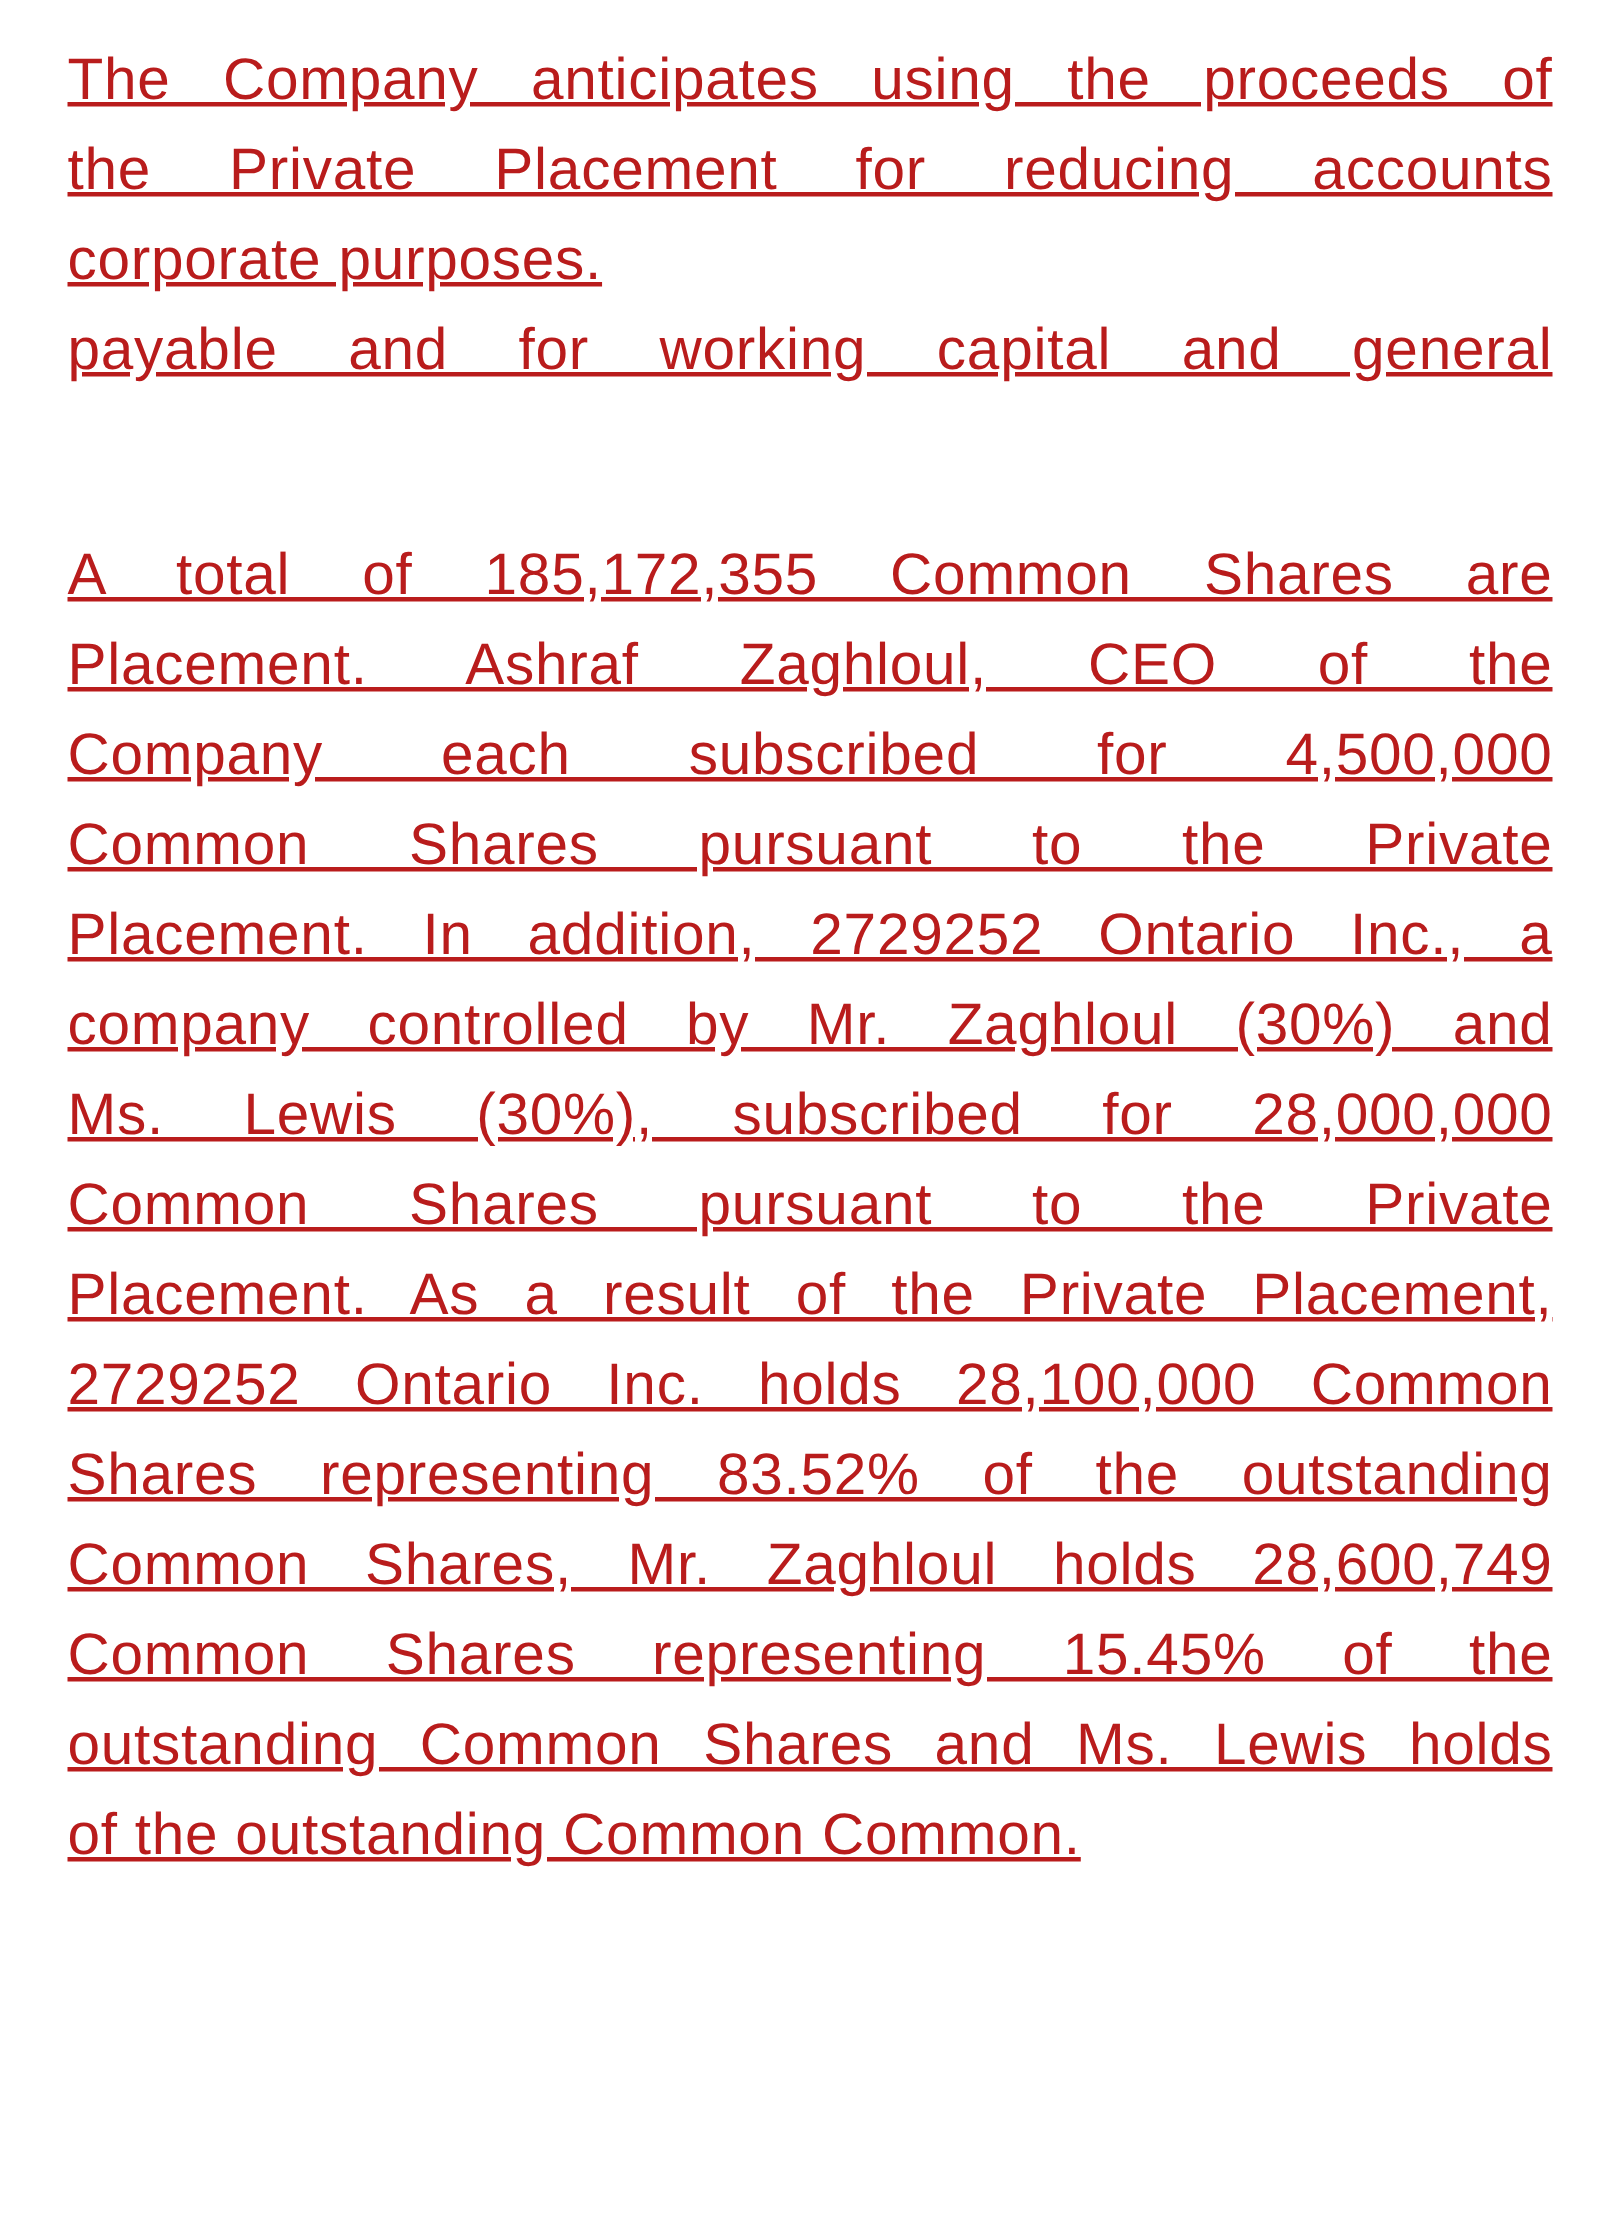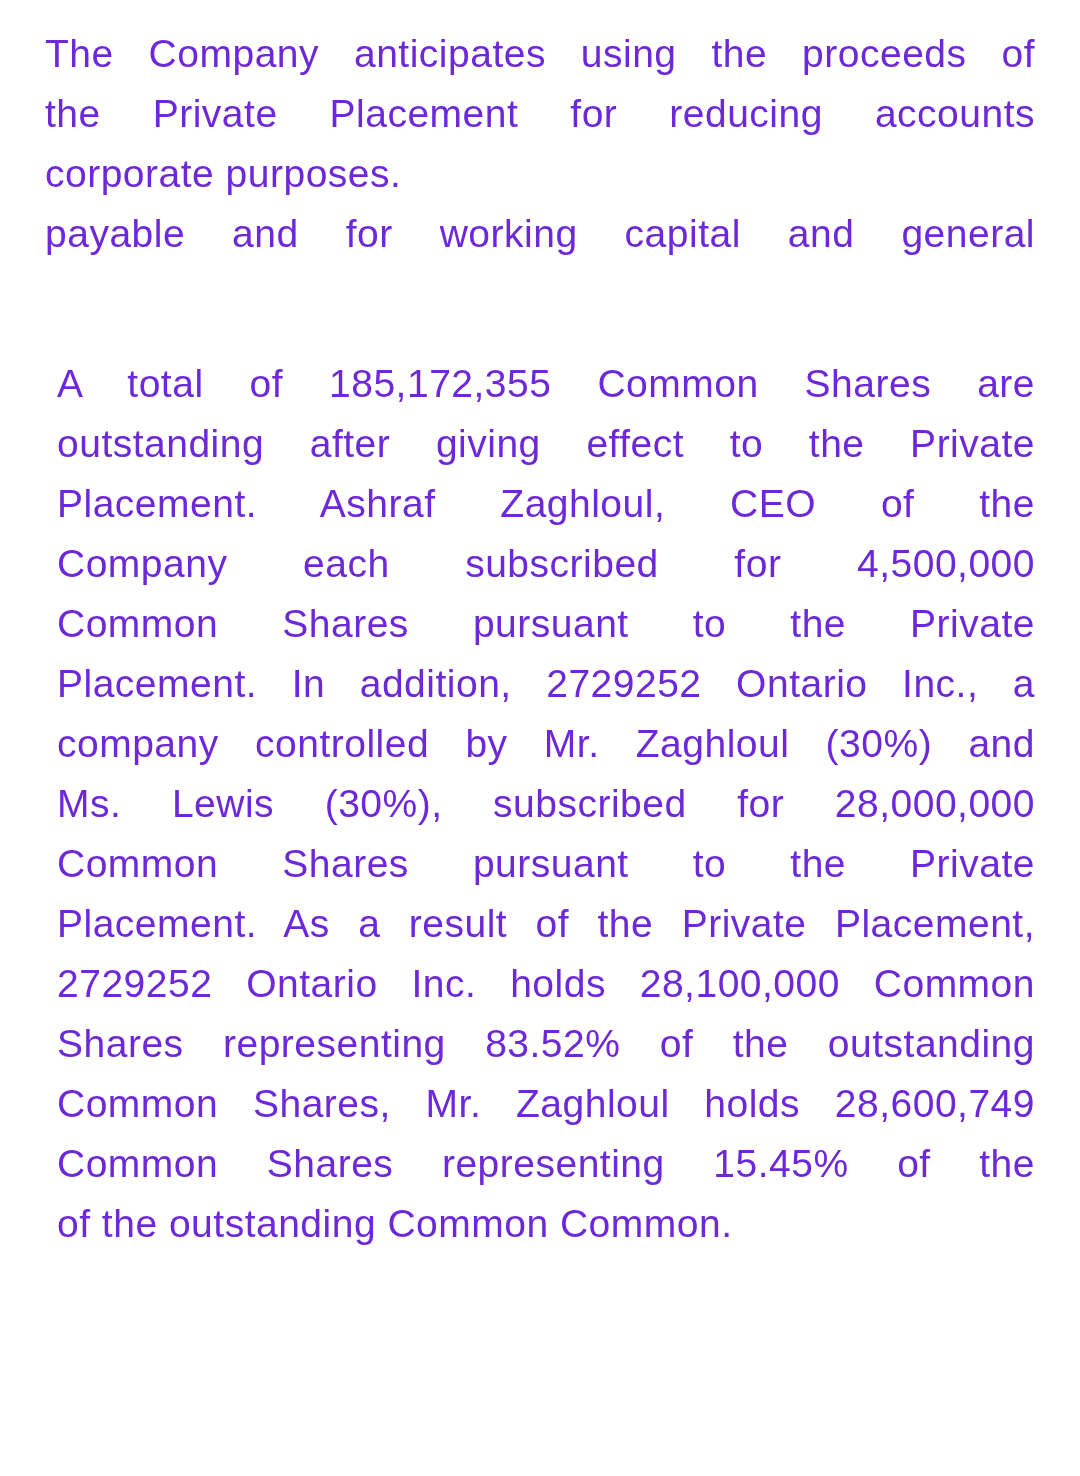--- a/index.html
+++ b/index.html
@@ -19,53 +19,52 @@
     font-size: 39px;
     line-height: 60px;
     color: #3d3d3d;
     letter-spacing: 0.5px;
   }
   .paragraph {
     margin: 0 0 90px 0;
   }
   .paragraph:last-child {
     margin-bottom: 0;
-    margin-left: 12px;
   }
   .text-line {
     text-align: justify;
     text-align-last: justify;
     white-space: normal;
   }
   .text-line.last-line {
     text-align-last: left;
   }
 </style>
 </head>
 <body>
 
-<div class="page" style="color: #6d28d9; background: rgb(255, 255, 255);">
+<div class="page" style="color: #b91c1c; background: rgb(255, 255, 255); text-decoration: underline;">
   <div id="paragraphs-container">
       <div class="paragraph">
         <div class="text-line">The Company anticipates using the proceeds of</div>
         <div class="text-line">the Private Placement for reducing accounts</div>
         <div class="text-line last-line">corporate purposes.</div>
         <div class="text-line">payable and for working capital and general</div>
       </div>
       <div class="paragraph">
         <div class="text-line">A total of 185,172,355 Common Shares are</div>
-        <div class="text-line">outstanding after giving effect to the Private</div>
         <div class="text-line">Placement. Ashraf Zaghloul, CEO of the</div>
         <div class="text-line">Company each subscribed for 4,500,000</div>
         <div class="text-line">Common Shares pursuant to the Private</div>
         <div class="text-line">Placement. In addition, 2729252 Ontario Inc., a</div>
         <div class="text-line">company controlled by Mr. Zaghloul (30%) and</div>
         <div class="text-line">Ms. Lewis (30%), subscribed for 28,000,000</div>
         <div class="text-line">Common Shares pursuant to the Private</div>
         <div class="text-line">Placement. As a result of the Private Placement,</div>
         <div class="text-line">2729252 Ontario Inc. holds 28,100,000 Common</div>
         <div class="text-line">Shares representing 83.52% of the outstanding</div>
         <div class="text-line">Common Shares, Mr. Zaghloul holds 28,600,749</div>
         <div class="text-line">Common Shares representing 15.45% of the</div>
+        <div class="text-line">outstanding Common Shares and Ms. Lewis holds</div>
         <div class="text-line last-line">of the outstanding Common Common.</div>
       </div>
     </div>
 </div>
 
 </body></html>

